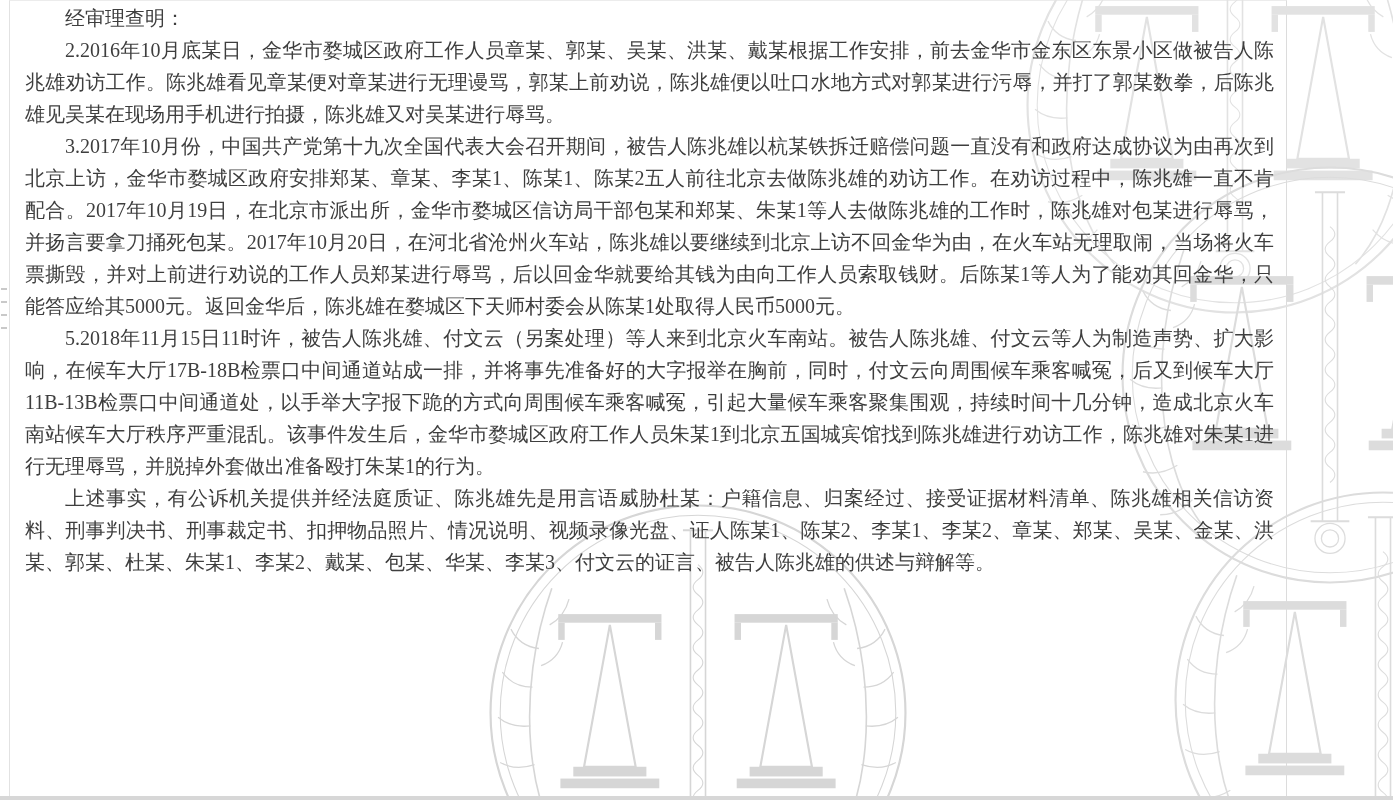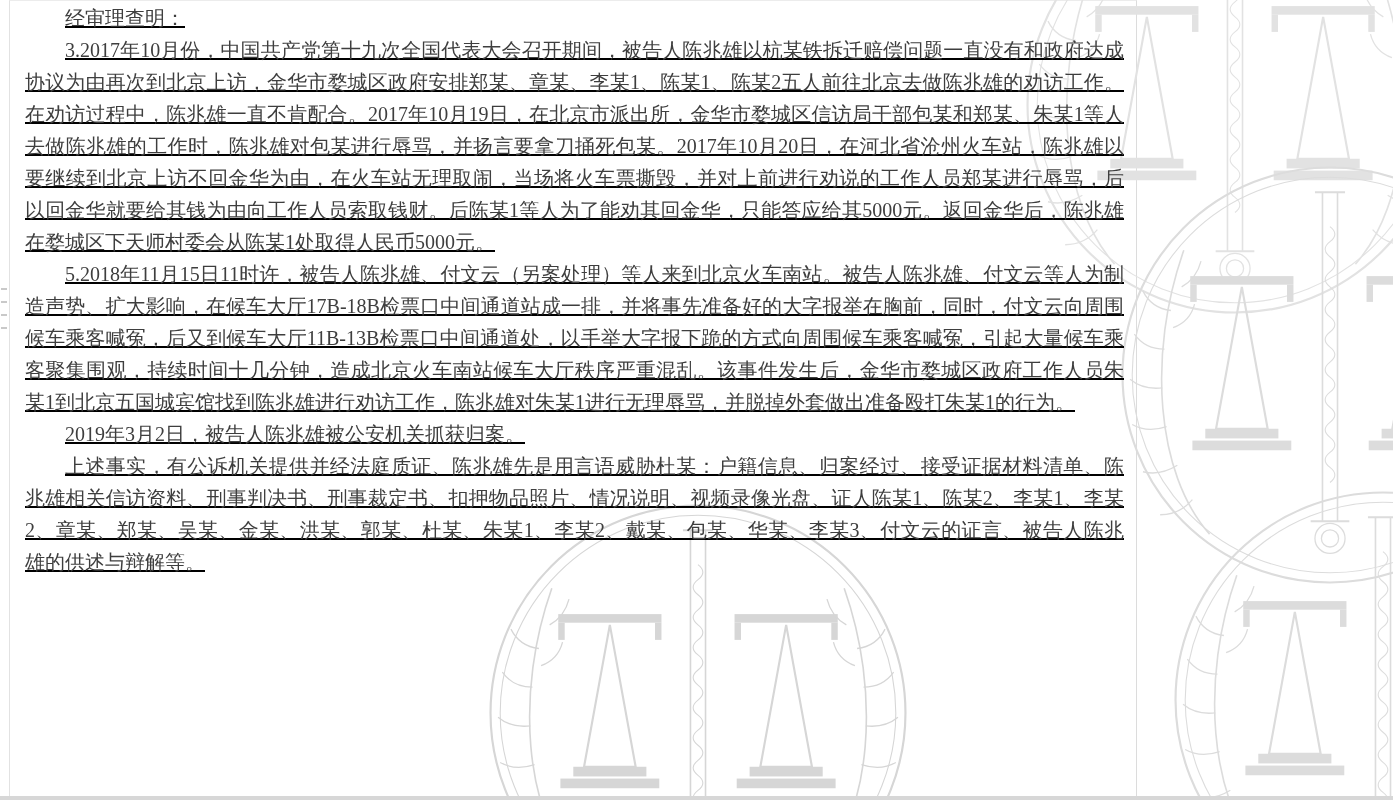--- a/index.html
+++ b/index.html
@@ -3,27 +3,26 @@
 <meta charset="utf-8">
 <style>
   html, body { margin: 0; padding: 0; }
   body {
     width: 1393px; height: 800px;
     background: #ffffff;
     font-family: "Liberation Serif", "DejaVu Serif", serif;
     overflow: hidden; position: relative;
   }
   .page {
-    position: absolute; left: 9px; top: 0; width: 1128px; height: 796px;
+    position: absolute; left: 9px; top: 0; width: 1278px; height: 796px;
     border-left: 1px solid #e2e2e2;
     border-right: 1px solid #dcdcdc;
     border-top: 1px solid #ececec;
     box-sizing: border-box;
     overflow: hidden;
-    text-decoration: underline;
   }
   .doc {
     position: relative; z-index: 2;
     padding: 1px 12px 0 15px;
     color: #3e3e3e;
     font-size: 20px;
     line-height: 32px;
     text-align: justify;
   }
   .doc p { margin: 0; text-indent: 2em; }
@@ -93,23 +92,23 @@
 <svg class="wm wm-dark" style="left:483px; top:498px" width="430" height="430" viewBox="0 0 400 400">
   <use href="#emblem"></use>
 </svg>
 <svg class="wm wm-mid" style="left:1168px; top:485px" width="430" height="430" viewBox="0 0 400 400">
   <use href="#emblem"></use>
 </svg>
 
 <div class="page">
   <div class="doc">
     <p>经审理查明：</p>
+    <p>2.2016年10月底某日，金华市婺城区政府工作人员章某、郭某、吴某、洪某、戴某根据工作安排，前去金华市金东区东景小区做被告人陈兆雄劝访工作。陈兆雄看见章某便对章某进行无理谩骂，郭某上前劝说，陈兆雄便以吐口水地方式对郭某进行污辱，并打了郭某数拳，后陈兆雄见吴某在现场用手机进行拍摄，陈兆雄又对吴某进行辱骂。</p>
     <p>3.2017年10月份，中国共产党第十九次全国代表大会召开期间，被告人陈兆雄以杭某铁拆迁赔偿问题一直没有和政府达成协议为由再次到北京上访，金华市婺城区政府安排郑某、章某、李某1、陈某1、陈某2五人前往北京去做陈兆雄的劝访工作。在劝访过程中，陈兆雄一直不肯配合。2017年10月19日，在北京市派出所，金华市婺城区信访局干部包某和郑某、朱某1等人去做陈兆雄的工作时，陈兆雄对包某进行辱骂，并扬言要拿刀捅死包某。2017年10月20日，在河北省沧州火车站，陈兆雄以要继续到北京上访不回金华为由，在火车站无理取闹，当场将火车票撕毁，并对上前进行劝说的工作人员郑某进行辱骂，后以回金华就要给其钱为由向工作人员索取钱财。后陈某1等人为了能劝其回金华，只能答应给其5000元。返回金华后，陈兆雄在婺城区下天师村委会从陈某1处取得人民币5000元。</p>
     <p>5.2018年11月15日11时许，被告人陈兆雄、付文云（另案处理）等人来到北京火车南站。被告人陈兆雄、付文云等人为制造声势、扩大影响，在候车大厅17B-18B检票口中间通道站成一排，并将事先准备好的大字报举在胸前，同时，付文云向周围候车乘客喊冤，后又到候车大厅11B-13B检票口中间通道处，以手举大字报下跪的方式向周围候车乘客喊冤，引起大量候车乘客聚集围观，持续时间十几分钟，造成北京火车南站候车大厅秩序严重混乱。该事件发生后，金华市婺城区政府工作人员朱某1到北京五国城宾馆找到陈兆雄进行劝访工作，陈兆雄对朱某1进行无理辱骂，并脱掉外套做出准备殴打朱某1的行为。</p>
-    <p>2019年3月2日，被告人陈兆雄被公安机关抓获归案。</p>
     <p>上述事实，有公诉机关提供并经法庭质证、陈兆雄先是用言语威胁杜某：户籍信息、归案经过、接受证据材料清单、陈兆雄相关信访资料、刑事判决书、刑事裁定书、扣押物品照片、情况说明、视频录像光盘、证人陈某1、陈某2、李某1、李某2、章某、郑某、吴某、金某、洪某、郭某、杜某、朱某1、李某2、戴某、包某、华某、李某3、付文云的证言、被告人陈兆雄的供述与辩解等。</p>
   </div>
 </div>
 
 <div class="edge-marks">
   <i></i>
     <i></i>
     <i></i>
     <i></i>
 </div>

